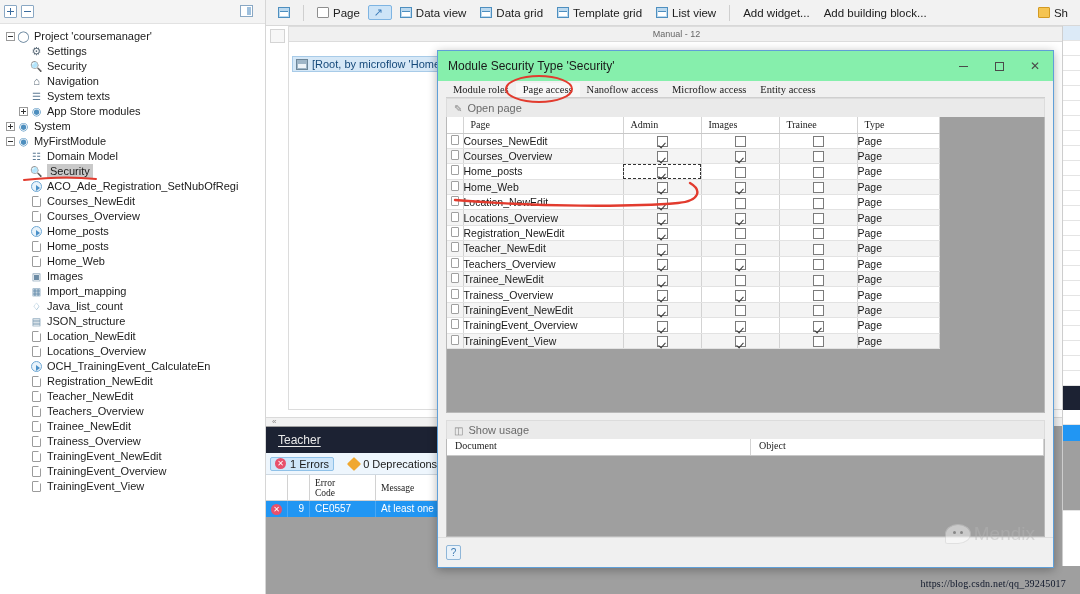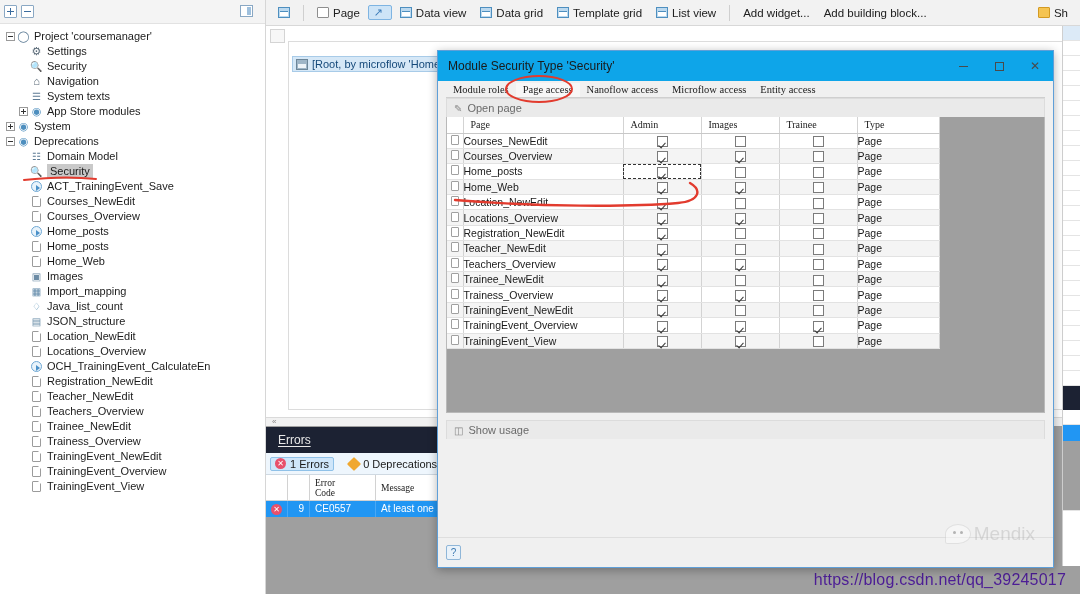--- a/index.html
+++ b/index.html
@@ -209,32 +209,32 @@
   #right-strip .rs-blue { height: 16px; background: #2196f3; }
   #right-strip .rs-gray { background: #9f9f9f; }
 
   
   #bottom-bar {
     position: absolute; left: 266px; right: 0; bottom: 0; height: 28px;
     background: #9f9f9f;
   }
   #credit {
     position: absolute; right: 14px; bottom: 5px;
-    font-size: 16px; color: #4c1d95; letter-spacing: .2px;
+    font-size: 10px; color: #0f172a; letter-spacing: .2px; font-family: Liberation Serif, serif;
   }
 
   
   #dialog {
     position: absolute; left: 437px; top: 50px; width: 617px; height: 518px;
     background: #f0f0f0; border: 1px solid #5f9fd8;
     box-shadow: 0 2px 9px rgba(0,0,0,.3);
     display: flex; flex-direction: column;
   }
   #dlg-titlebar {
-    height: 30px; background: #0ea5e9; display: flex; align-items: center;
+    height: 30px; background: #86efac; display: flex; align-items: center;
     padding-left: 10px; flex: 0 0 auto;
   }
   #dlg-title { font-size: 12px; color: #1a1a1a; flex: 1 1 auto;}
   .wbtn {
     width: 36px; height: 28px; display: flex; align-items: center;
     justify-content: center; color: #4a4a4a; font-size: 12px;
   }
   .wbtn .min { width: 9px; height: 1px; background: #4a4a4a; }
   .wbtn .max { width: 9px; height: 9px; border: 1px solid #4a4a4a; }
   #dlg-body {
@@ -404,42 +404,42 @@
           <span class="ticon">
             <span style="color:#4e8fbf;font-size:11px">◉</span>
           </span>
           <span class="tlabel">System</span>
         </div>
         <div class="tnode" style="padding-left: 6px;">
           <span class="texp box"></span>
           <span class="ticon">
             <span style="color:#4e8fbf;font-size:11px">◉</span>
           </span>
-          <span class="tlabel">Deprecations</span>
+          <span class="tlabel">MyFirstModule</span>
         </div>
         <div class="tnode" style="padding-left: 19px;">
           <span class="texp"></span>
           <span class="ticon">
             <span style="color:#5b7a94;font-size:10px">☷</span>
           </span>
           <span class="tlabel">Domain Model</span>
         </div>
         <div class="tnode" style="padding-left: 19px;">
           <span class="texp"></span>
           <span class="ticon">
             <span style="color:#6a7a88;font-size:10px">🔍</span>
           </span>
           <span class="tlabel sel">Security</span>
         </div>
         <div class="tnode" style="padding-left: 19px;">
           <span class="texp"></span>
           <span class="ticon">
             <span class="ic-mf"></span>
           </span>
-          <span class="tlabel">ACT_TrainingEvent_Save</span>
+          <span class="tlabel">ACO_Ade_Registration_SetNubOfRegi</span>
         </div>
         <div class="tnode" style="padding-left: 19px;">
           <span class="texp"></span>
           <span class="ticon">
             <span class="ic-doc"></span>
           </span>
           <span class="tlabel">Courses_NewEdit</span>
         </div>
         <div class="tnode" style="padding-left: 19px;">
           <span class="texp"></span>
@@ -618,32 +618,35 @@
       <div class="tbitem">
         <span class="mini-icon mi-orange"></span>
         <span>Sh</span>
       </div>
     </div>
 
     <div id="editor-area">
       <div id="row-ruler">
         <div class="cell"></div>
       </div>
+      <div id="doc-tab-row">
+        <span>Manual - 12</span>
+      </div>
       <div id="editor-canvas"></div>
       <div id="dataview-row">
         <span class="dv-icon"></span>
         <span>[Root, by microflow 'Home_post</span>
       </div>
     </div>
 
     <div id="collapse-bar">«</div>
 
     <div id="errors-panel">
       <div id="errors-title">
-        <u>Errors</u>
+        <u>Teacher</u>
       </div>
       <div id="errors-tabs">
         <div class="etab sel">
           <span class="badge-err">✕</span>
           <span>1 Errors</span>
         </div>
         <div class="etab">
           <span class="badge-dep"></span>
           <span>0 Deprecations</span>
         </div>
@@ -859,20 +862,26 @@
               </tr>
             </tbody>
         </table>
       </div>
 
       <div id="show-usage-bar">
         <span class="pencil-icon">◫</span>
         <span>Show usage</span>
       </div>
 
+      <div id="usage-wrap">
+        <div id="usage-head">
+          <div class="uc uc-doc">Document</div>
+          <div class="uc uc-obj">Object</div>
+        </div>
+      </div>
     </div>
 
     <div id="dlg-footer">
       <div class="help-btn">
         <span>?</span>
       </div>
     </div>
 
     <div id="watermark">
       <span class="wechat-g"></span>

